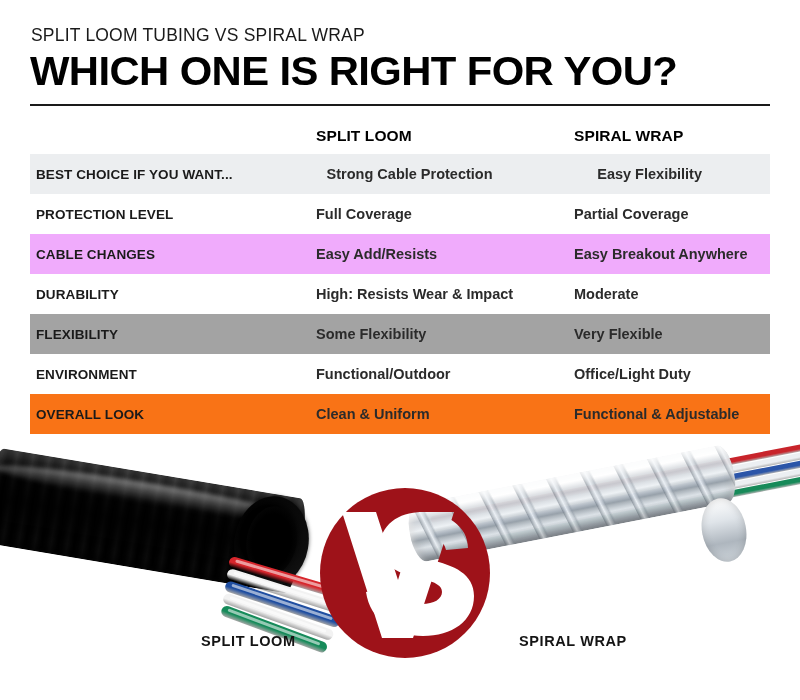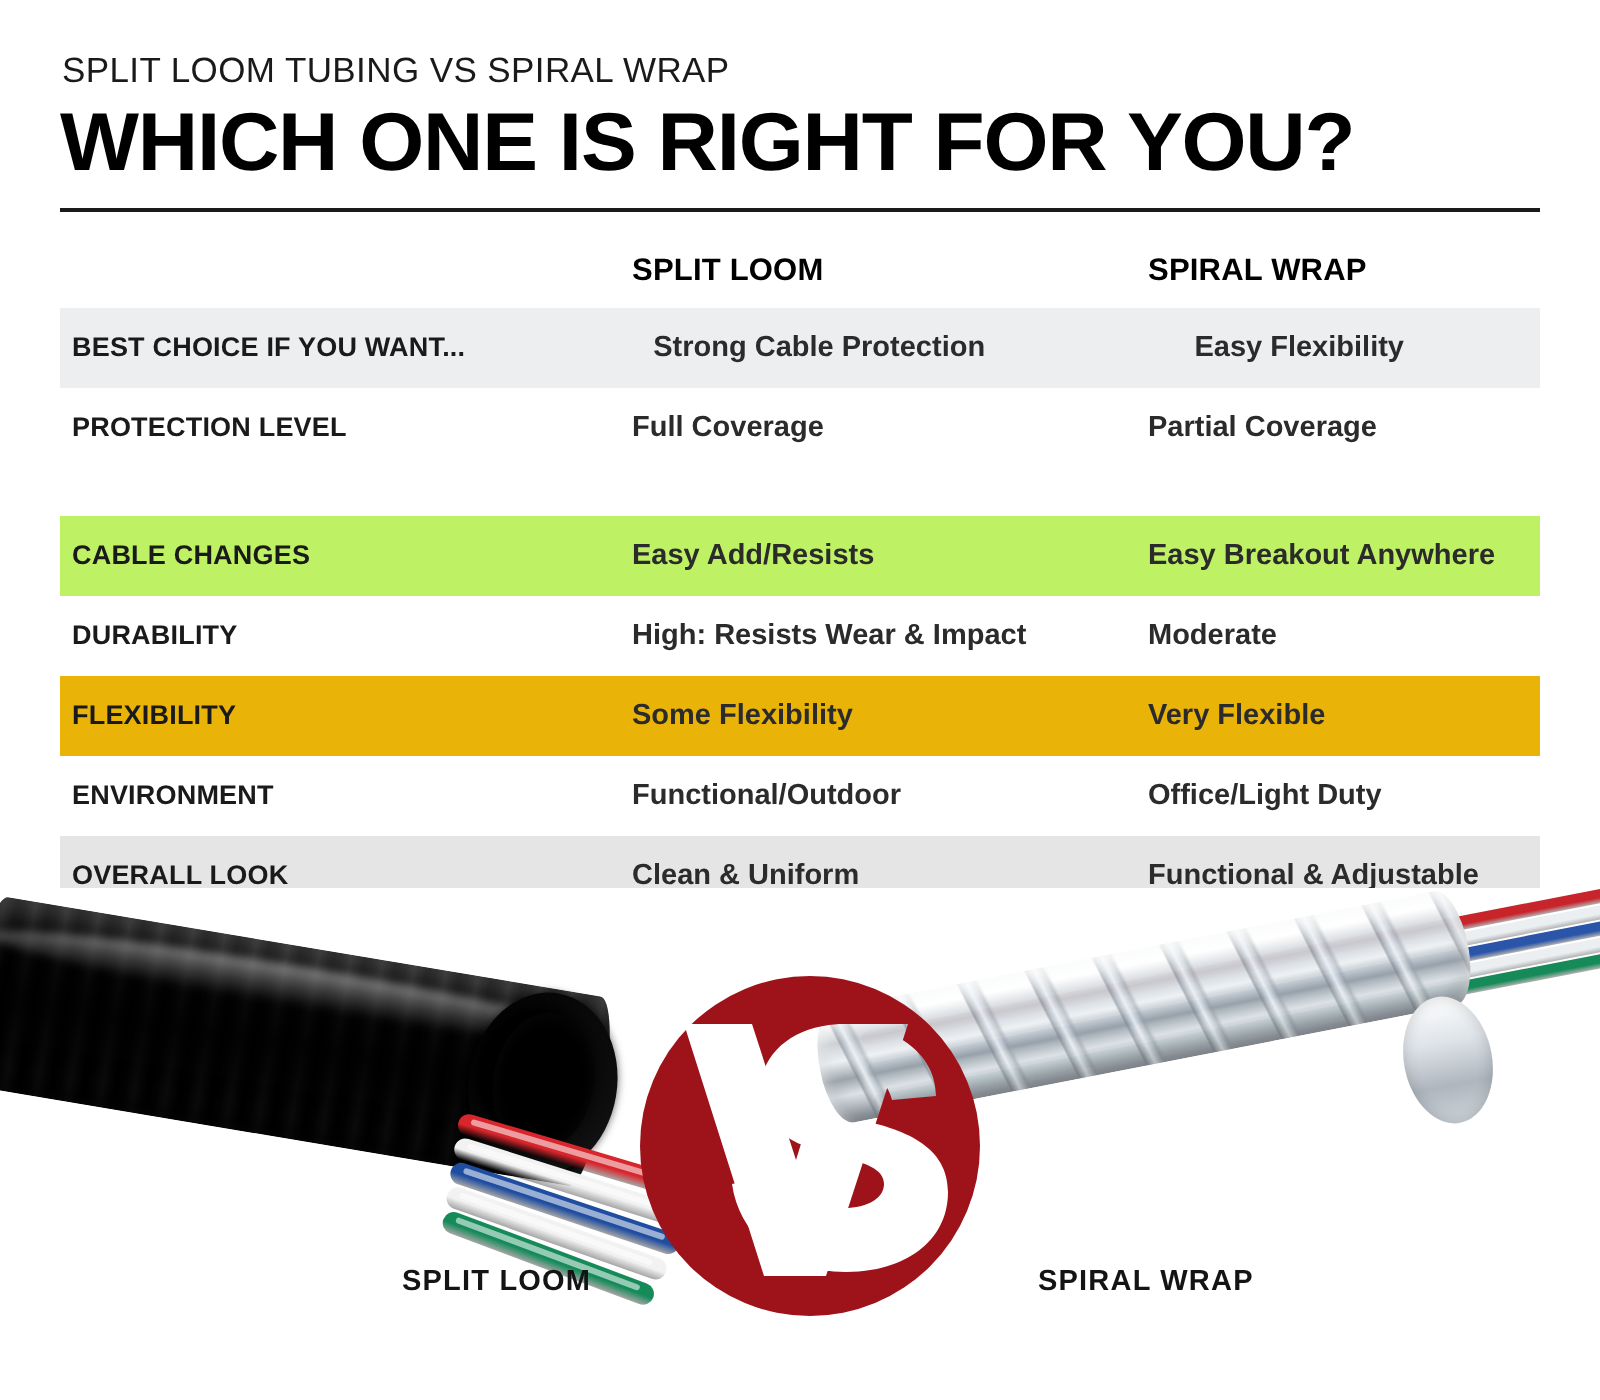--- a/index.html
+++ b/index.html
@@ -280,21 +280,21 @@
       <span class="feature-label">PROTECTION LEVEL</span>
     </div>
     <div class="col-a">
       <span class="cell-val">Full Coverage</span>
     </div>
     <div class="col-b">
       <span class="cell-val">Partial Coverage</span>
     </div>
   </div>
 
-  <div class="tr shaded" style="background: #bef264; margin-top: 24px;">
+  <div class="tr shaded" style="background: #f0abfc;">
     <div class="col-feature">
       <span class="feature-label">CABLE CHANGES</span>
     </div>
     <div class="col-a">
       <span class="cell-val">Easy Add/Resists</span>
     </div>
     <div class="col-b">
       <span class="cell-val">Easy Breakout Anywhere</span>
     </div>
   </div>
@@ -304,21 +304,21 @@
       <span class="feature-label">DURABILITY</span>
     </div>
     <div class="col-a">
       <span class="cell-val">High: Resists Wear &amp; Impact</span>
     </div>
     <div class="col-b">
       <span class="cell-val">Moderate</span>
     </div>
   </div>
 
-  <div class="tr shaded" style="background: #eab308;">
+  <div class="tr shaded" style="background: #a3a3a3;">
     <div class="col-feature">
       <span class="feature-label">FLEXIBILITY</span>
     </div>
     <div class="col-a">
       <span class="cell-val">Some Flexibility</span>
     </div>
     <div class="col-b">
       <span class="cell-val">Very Flexible</span>
     </div>
   </div>
@@ -328,21 +328,21 @@
       <span class="feature-label">ENVIRONMENT</span>
     </div>
     <div class="col-a">
       <span class="cell-val">Functional/Outdoor</span>
     </div>
     <div class="col-b">
       <span class="cell-val">Office/Light Duty</span>
     </div>
   </div>
 
-  <div class="tr shaded" style="background: #e5e5e5;">
+  <div class="tr shaded" style="background: #f97316;">
     <div class="col-feature">
       <span class="feature-label">OVERALL LOOK</span>
     </div>
     <div class="col-a">
       <span class="cell-val">Clean &amp; Uniform</span>
     </div>
     <div class="col-b">
       <span class="cell-val">Functional &amp; Adjustable</span>
     </div>
   </div>

